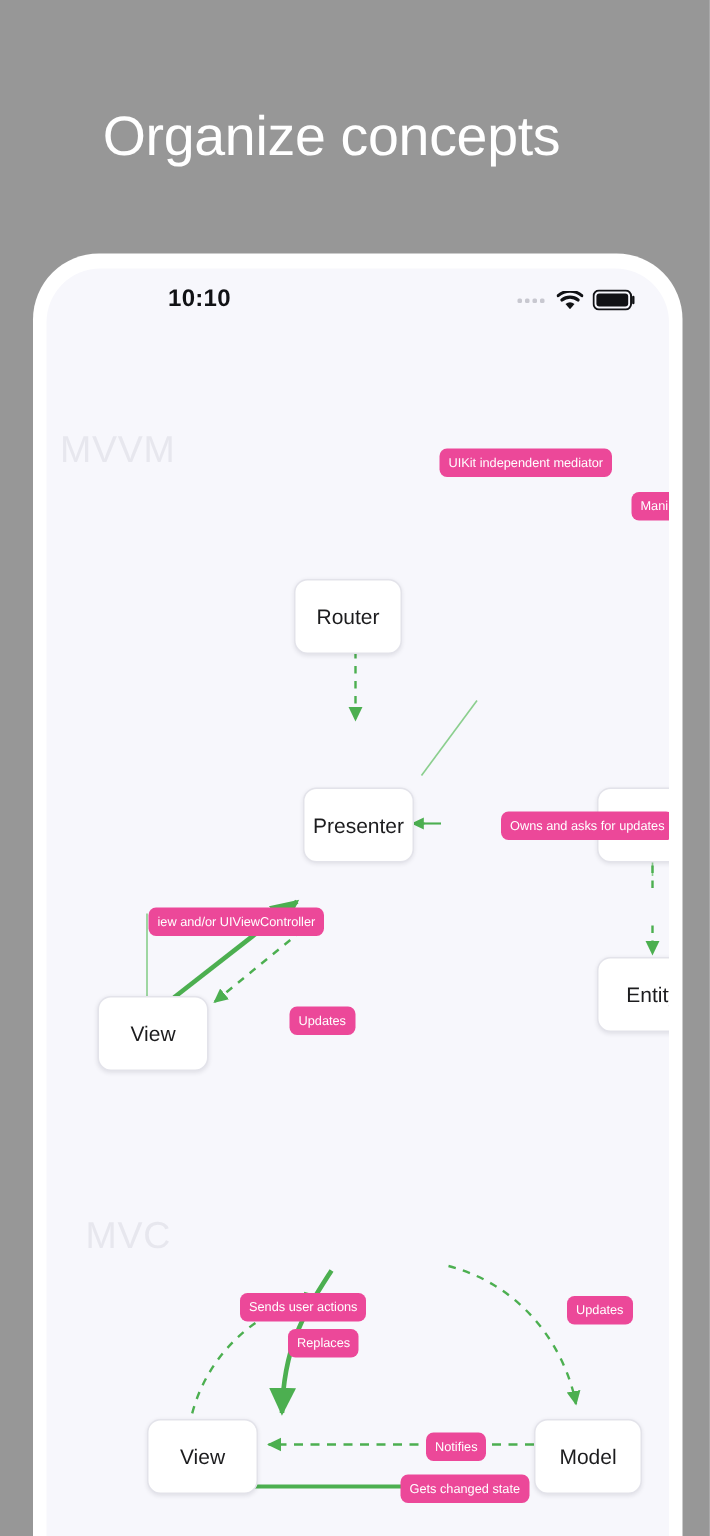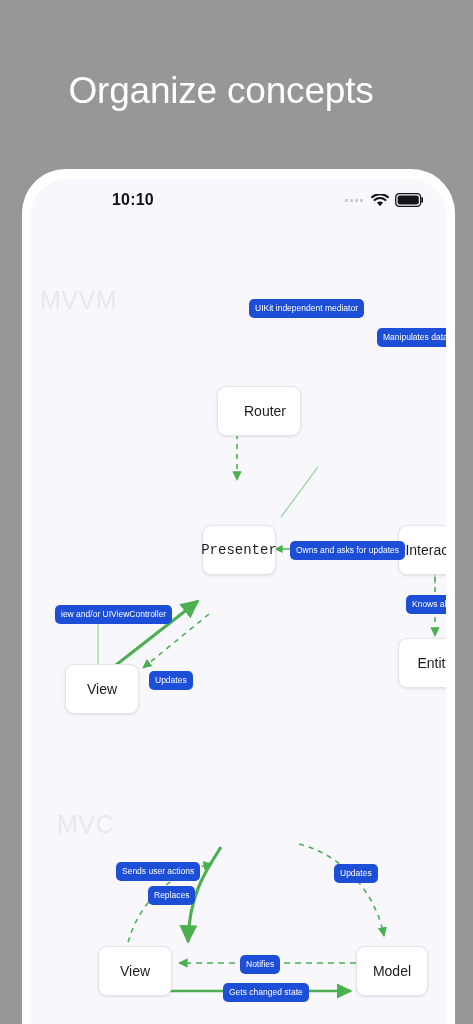--- a/index.html
+++ b/index.html
@@ -136,28 +136,29 @@
     position: absolute;
     color: #e7e7ee;
     font-size: 25px;
     letter-spacing: 0.5px;
     font-family: "Liberation Sans", sans-serif;
   }
 
   
   .edge-label {
     position: absolute;
-    background: #1d4ed8;
+    background: #ec4899;
     color: #ffffff;
     font-size: 8.5px;
     line-height: 1;
     padding: 5px 6px 5px 6px;
     border-radius: 5px;
     white-space: nowrap;
     font-family: "Liberation Sans", sans-serif;
+    margin-left: 44px;
   }
 </style>
 </head>
 <body>
 
 <div id="promo-backdrop">
 
   <div id="promo-title">Organize concepts</div>
 
   <div id="phone-frame">
@@ -229,23 +230,23 @@
 
           <path d="M268,617 C318,630 346,672 353,709" stroke="#4caf50" stroke-width="1.6" stroke-dasharray="5,5" fill="none" marker-end="url(#ah-dash)"></path>
 
           <path d="M325,736 L148,736" stroke="#4caf50" stroke-width="1.6" stroke-dasharray="6,5" fill="none" marker-end="url(#ah-dash)"></path>
 
           <path d="M139,764 L320,764" stroke="#4caf50" stroke-width="2.6" fill="none" marker-end="url(#ah-solid)"></path>
         </svg>
 
         <div class="watermark" style="left:9px; top:59px;">MVVM</div>
 
-        <div class="node" style="left:186px; top:159px; width:70px; height:48px;padding-left:12px;">Router</div>
-
-        <div class="node" style="left:171px; top:298px; width:72px; height:48px;font-family:Liberation Mono, monospace;">Presenter</div>
+        <div class="node" style="left:165px; top:159px; width:70px; height:48px;">Router</div>
+
+        <div class="node" style="left:171px; top:298px; width:72px; height:48px;">Presenter</div>
 
         <div class="node" style="left:367px; top:298px; width:72px; height:48px;">Interactor</div>
 
         <div class="node" style="left:34px; top:437px; width:72px; height:48px;">View</div>
 
         <div class="node" style="left:367px; top:411px; width:72px; height:48px;">Entity</div>
 
         <div class="edge-label" style="left:218px; top:72px;">UIKit independent mediator</div>
 
         <div class="edge-label" style="left:346px; top:101px;">Manipulates data and use c</div>

